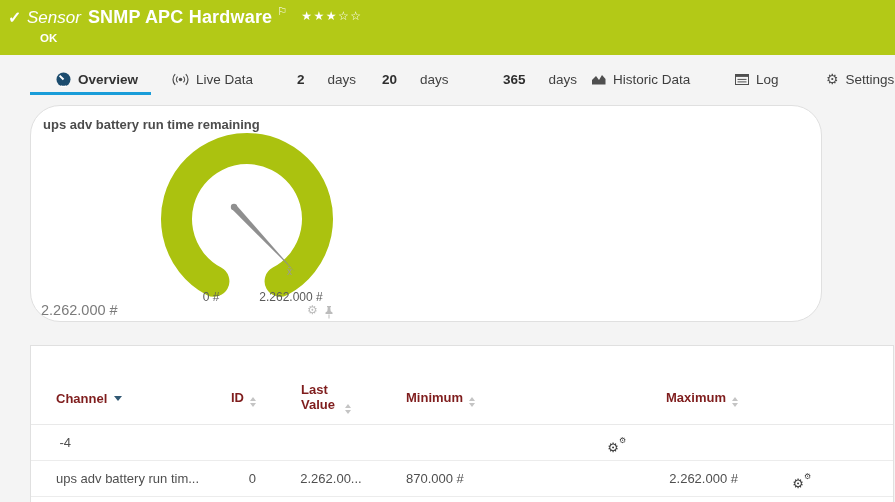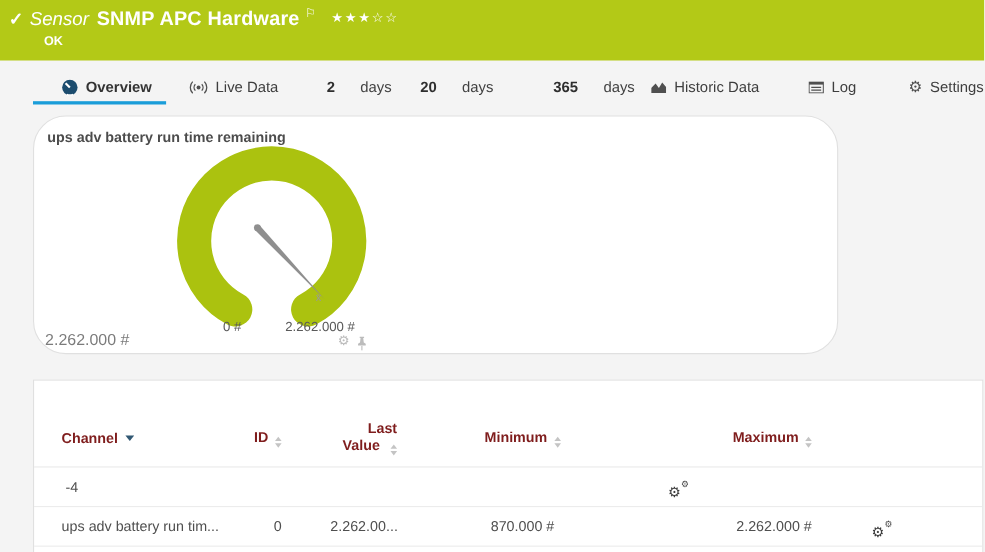--- a/index.html
+++ b/index.html
@@ -29,45 +29,45 @@
   .tab-30days   { left:382px; }
   .tab-365days  { left:503px; }
   .tab-historic { left:592px; }
   .tab-log      { left:735px; }
   .tab-settings { left:826px; }
   .underline { position:absolute; left:30px; top:26px; width:121px; height:3px; background:#1a9dd9; }
   .tab .gearglyph { font-size:14px; color:#4f4f4f; }
 
   
   .panel { position:absolute; background:#fff; border:1px solid #e0e0e0; }
-  .panel1 { left:30px; top:105px; width:732px; height:217px;border-radius:30px; }
+  .panel1 { left:30px; top:105px; width:792px; height:217px;border-radius:30px; }
   .panel2 { left:30px; top:345px; width:864px; height:200px; }
 
   
   .p1-title { position:absolute; left:12px; top:11px; font-size:13px; font-weight:bold; color:#4c4c4c; }
   .gauge-svg { position:absolute; left:108px; top:18px; }
   .mean-mark { position:absolute; left:256px; top:160px; font-size:10px; color:#9a9a9a; }
   .scale-min { position:absolute; left:145px; top:184px; width:70px; text-align:center; font-size:12px; color:#5a5a5a; }
   .scale-max { position:absolute; left:200px; top:184px; width:120px; text-align:center; font-size:12px; color:#5a5a5a; }
   .cur-val { position:absolute; left:10px; top:196px; font-size:14.5px; color:#7b7b7b; }
   .mini-gear { position:absolute; left:276px; top:197px; font-size:12px; color:#bcbcbc; cursor:pointer; }
   .mini-pin { position:absolute; left:293px; top:200px; cursor:pointer; }
 
   
   .thead { display:flex; align-items:center; padding:36px 0 10px 0; border-bottom:1px solid #e9e9e9;
            font-size:13px; font-weight:bold; color:#7f1d1d; }
   .trow { display:flex; align-items:center; height:36px; border-bottom:1px solid #ececec;
           font-size:13px; color:#4f4f4f; }
   .c1 { width:185px; padding-left:25px; overflow:hidden; white-space:nowrap; }
   .c2 { width:40px; text-align:right; }
   .c3 { width:150px; text-align:center; }
-  .c4 { width:138px; text-align:center; }
+  .c4 { width:138px; text-align:left; }
   .c5 { width:194px; text-align:right; }
   .c6 { flex:1; padding-left:66px; }
-  .hlv { display:inline-block; width:60px; text-align:right; line-height:15px; }
+  .hlv { display:inline-block; width:60px; text-align:left; line-height:15px; }
   .car { display:inline-flex; flex-direction:column; gap:2px; margin-left:6px; vertical-align:1px; }
   .car i { width:0; height:0; border-left:3.5px solid transparent; border-right:3.5px solid transparent; }
   .car .up { border-bottom:4px solid #c4c4c4; }
   .car .dn { border-top:4px solid #c4c4c4; }
   .sortdn { display:inline-block; width:0; height:0; border-left:4px solid transparent;
             border-right:4px solid transparent; border-top:5px solid #315873; margin-left:7px; vertical-align:2px; }
   .gears { position:relative; width:19px; height:16px; cursor:pointer; }
   .g-big { position:absolute; right:0; top:-3px; font-size:13px; color:#3d3d3d; }
   .g-sm  { position:absolute; left:0; bottom:-2px; font-size:8px; color:#3d3d3d; }
 </style>

